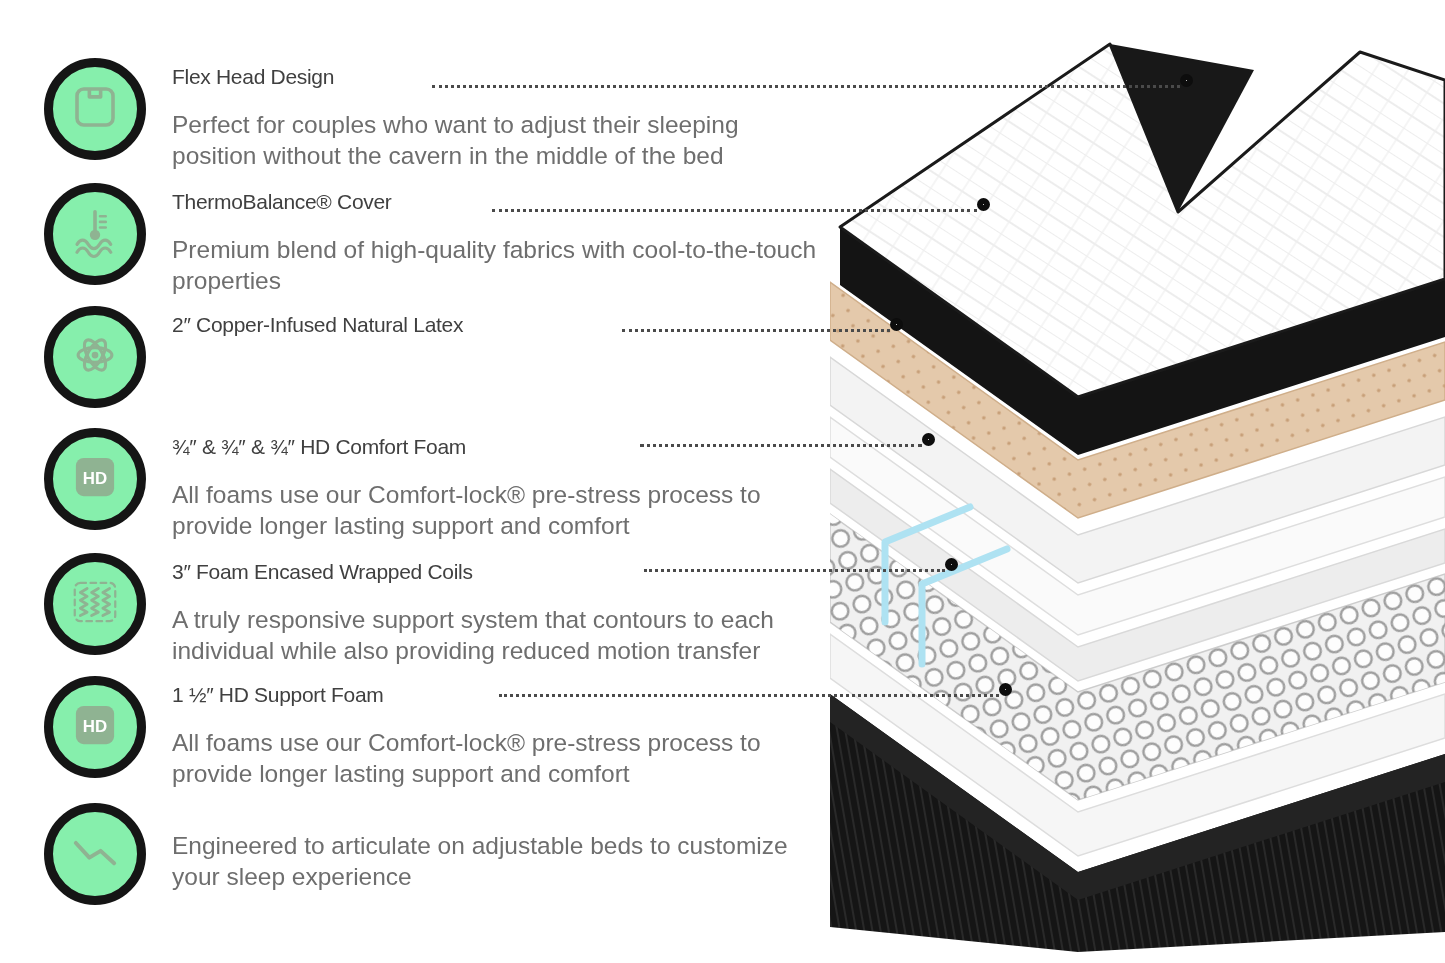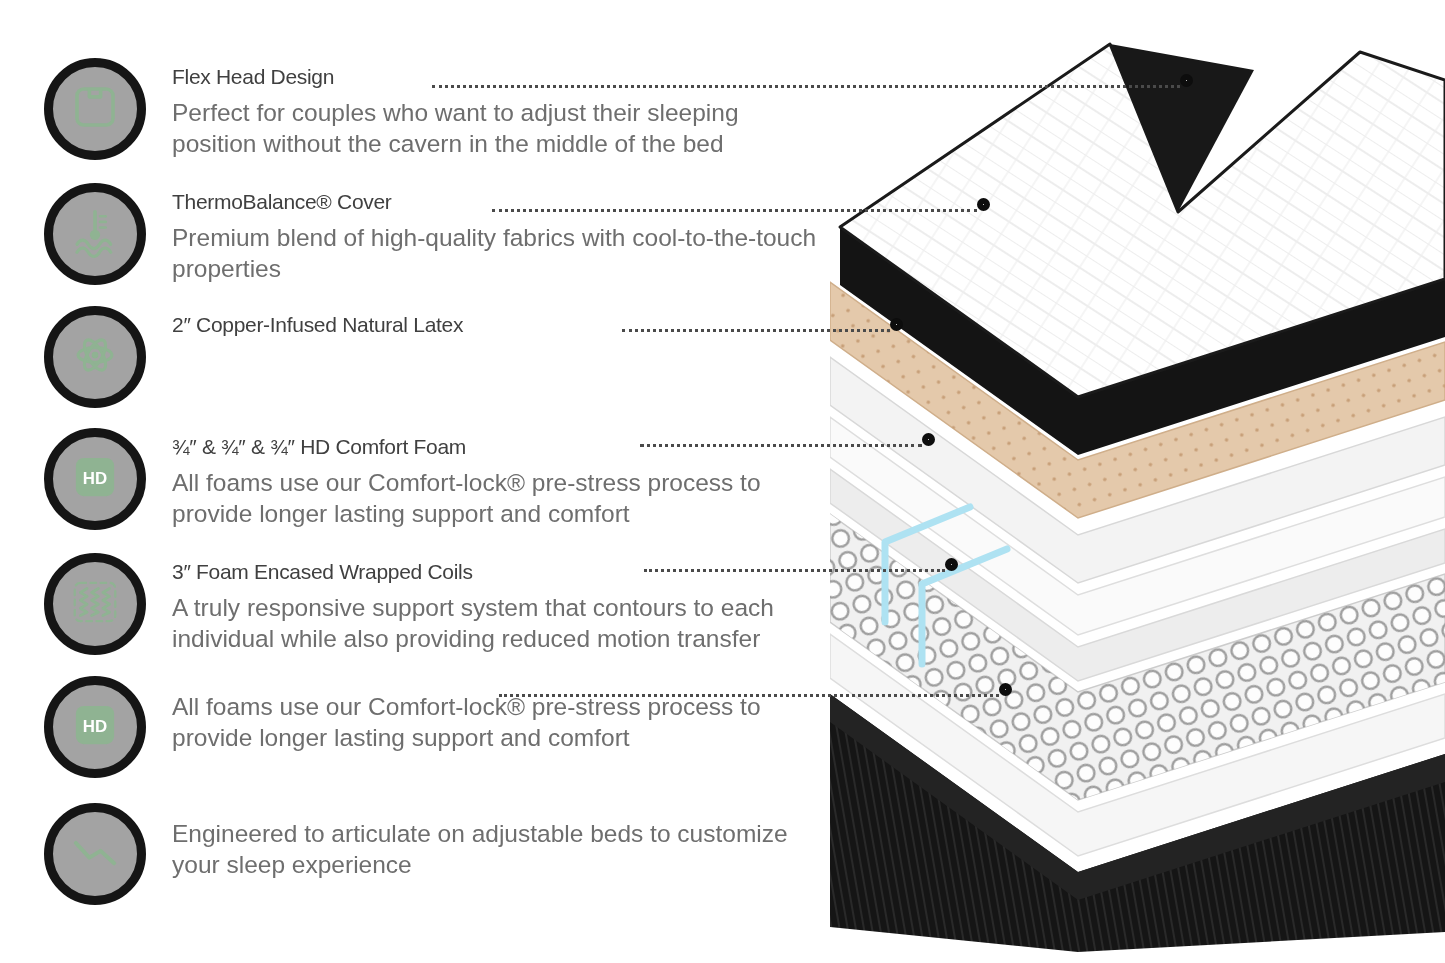--- a/index.html
+++ b/index.html
@@ -18,35 +18,35 @@
     left: 44px;
     display: flex;
     gap: 26px;
     width: 800px;
     z-index: 6;
   }
   .icon-circle {
     width: 102px; height: 102px;
     border: 9px solid #151515;
     border-radius: 50%;
-    background: #a3a3a3;
+    background: #86efac;
     flex: 0 0 auto;
     display: flex; align-items: center; justify-content: center;
   }
   .icon-circle svg { width: 54px; height: 54px; }
   .feature-text { padding-top: 7px; }
   .feature-title {
     font-size: 21px;
     font-weight: 400;
     color: #404040;
     letter-spacing: -0.3px;
     white-space: nowrap;
   }
   .feature-desc {
-    margin-top: 8px;
+    margin-top: 20px;
     font-size: 24.5px;
     line-height: 1.27;
     color: #6e6e6e;
     max-width: 655px;
   }
 
   
   .leader {
     position: absolute;
     height: 0;
@@ -224,20 +224,21 @@
   <div class="feature" style="top:676px">
     <div class="icon-circle">
       <span>
         <svg viewBox="0 0 48 48">
           <rect x="7" y="7" width="34" height="34" rx="7" fill="#8fb392"></rect>
           <text x="24" y="30" text-anchor="middle" font-size="15" font-weight="bold" fill="#ffffff" font-family="Liberation Sans, sans-serif">HD</text>
         </svg>
       </span>
     </div>
     <div class="feature-text">
+      <h2 class="feature-title">1 ½″ HD Support Foam</h2>
       <p class="feature-desc">All foams use our Comfort-lock® pre-stress process to provide longer lasting support and comfort</p>
     </div>
   </div>
 
   <div class="feature" style="top:803px">
     <div class="icon-circle">
       <span>
         <svg viewBox="0 0 48 48">
           <polyline points="7,16 19,29 29,23 41,34" fill="none" stroke="#8fb392" stroke-width="3.6" stroke-linecap="round" stroke-linejoin="round"></polyline>
         </svg>

